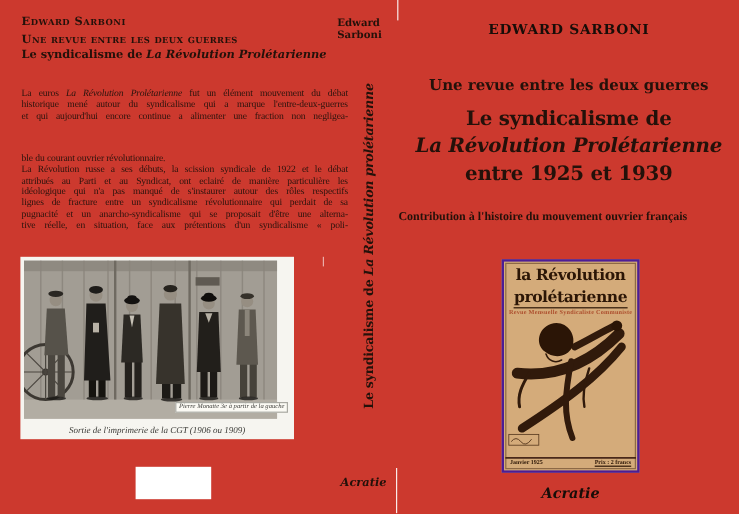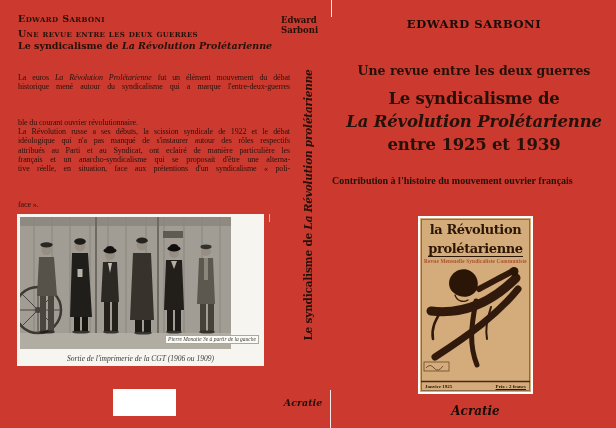--- a/index.html
+++ b/index.html
@@ -12,21 +12,21 @@
   .bh1{font-size:9.5px;font-weight:bold;font-variant:small-caps;letter-spacing:.4px;line-height:11px;}
   .bh2{font-size:9.5px;font-weight:bold;font-variant:small-caps;letter-spacing:.3px;margin-top:4px;line-height:11px;}
   .bh3{font-size:9.5px;font-weight:bold;margin-top:1px;line-height:11px;}
   .it{font-style:italic;}
 
   .blurb{left:18px;top:73px;width:272px;font-family:"Liberation Serif",serif;
          font-size:8px;line-height:9.35px;letter-spacing:-.1px;color:#29130d;}
   .blurb-line{text-align:justify;text-align-last:justify;}
   .blurb-line.end{text-align-last:left;margin-top:26px;}
 
-  .photo-frame{left:17px;top:214px;width:247px;height:152px;background:#f6f5f0;
+  .photo-frame{left:17px;top:214px;width:228px;height:152px;background:#f6f5f0;
                padding:3px;box-sizing:border-box;}
   .photo-frame svg{display:block;}
   .photo-inner-caption{position:absolute;right:5px;top:121px;font-size:5.5px;font-style:italic;
       background:#fbfaf4;border:1px solid #a9a9a2;padding:0 2px;color:#3c3c38;
       white-space:nowrap;font-family:"Liberation Serif",serif;line-height:7px;}
   .photo-caption{position:absolute;left:0;right:0;bottom:1px;height:12px;line-height:12px;
       text-align:center;font-style:italic;font-size:7.5px;color:#3a3a36;
       font-family:"Liberation Serif",serif;}
 
   .barcode{left:113px;top:389px;width:63px;height:27px;background:#ffffff;}
@@ -48,21 +48,21 @@
   
   .f-author{left:332px;top:17px;width:284px;text-align:center;
       font-size:11.5px;font-weight:bold;letter-spacing:.6px;color:#170d08;}
   .f-series{left:332px;top:63px;width:284px;text-align:center;font-size:12.5px;font-weight:bold;}
   .f-title{left:332px;top:87px;width:284px;text-align:center;
       font-size:16.5px;font-weight:bold;line-height:23px;letter-spacing:-.2px;}
   .f-sub{left:332px;top:175px;width:284px;text-align:left;font-size:10px;font-weight:bold;
       font-family:"Liberation Serif",serif;}
 
   .mag{left:418px;top:216px;width:115px;height:178px;background:#d4ab7a;
-      border:2px solid #ffffff;box-sizing:border-box;}
+      border:2px solid #4c1d95;box-sizing:border-box;}
   .mag::before{content:"";position:absolute;inset:1px;border:1px solid rgba(70,40,18,.5);}
   .mag-t{text-align:center;font-weight:bold;color:#2c1606;font-size:13px;line-height:13.5px;
       margin-top:5px;letter-spacing:-.4px;}
   .mag-t2 span{border-bottom:1.5px solid #2c1606;padding-bottom:.5px;}
   .mag-sub{text-align:center;font-size:5.2px;color:#ad4f2e;margin-top:3px;font-weight:bold;
       font-family:"Liberation Serif",serif;letter-spacing:.2px;}
   .mag-art{display:block;margin:1px auto 0;}
   .mag-foot{position:absolute;left:5px;right:5px;bottom:3px;display:flex;
       justify-content:space-between;font-size:5px;color:#2c1606;font-weight:bold;
       font-family:"Liberation Serif",serif;}
@@ -77,25 +77,27 @@
 
   <div class="abs bh">
     <div class="bh1">Edward Sarboni</div>
     <div class="bh2">Une revue entre les deux guerres</div>
     <div class="bh3"><span>Le syndicalisme de </span><span class="it">La Révolution Prolétarienne</span></div>
   </div>
 
   <div class="abs blurb">
       <div class="blurb-line"><span>La euros </span><span class="it">La Révolution Prolétarienne</span><span> fut un élément mouvement du débat</span></div>
       <div class="blurb-line"><span>historique mené autour du syndicalisme qui a marque l'entre-deux-guerres</span></div>
+      <div class="blurb-line"><span>et qui aujourd'hui encore continue a alimenter une fraction non negligea-</span></div>
       <div class="blurb-line end"><span>ble du courant ouvrier révolutionnaire.</span></div>
       <div class="blurb-line"><span>La Révolution russe a ses débuts, la scission syndicale de 1922 et le débat</span></div>
+      <div class="blurb-line"><span>attribués au Parti et au Syndicat, ont eclairé de manière particulière les</span></div>
       <div class="blurb-line"><span>idéologique qui n'a pas manqué de s'instaurer autour des rôles respectifs</span></div>
-      <div class="blurb-line"><span>attribués au Parti et au Syndicat, ont eclairé de manière particulière les</span></div>
-      <div class="blurb-line"><span>français et un anarcho-syndicalisme qui se proposait d'être une alterna-</span></div>
+      <div class="blurb-line"><span>lignes de fracture entre un syndicalisme révolutionnaire qui perdait de sa</span></div>
+      <div class="blurb-line"><span>pugnacité et un anarcho-syndicalisme qui se proposait d'être une alterna-</span></div>
       <div class="blurb-line"><span>tive réelle, en situation, face aux prétentions d'un syndicalisme « poli-</span></div>
       <div class="blurb-line end"><span>face ».</span></div>
     </div>
 
   <div class="abs photo-frame">
     <svg width="211" height="132" viewBox="0 0 211 132">
       <rect width="211" height="132" fill="#a29d94"></rect>
       <rect width="211" height="9" fill="#8f8a81"></rect>
       <g stroke="#8a857c" stroke-width="1.2" opacity="0.85">
         <line x1="14" y1="0" x2="14" y2="118"></line>

